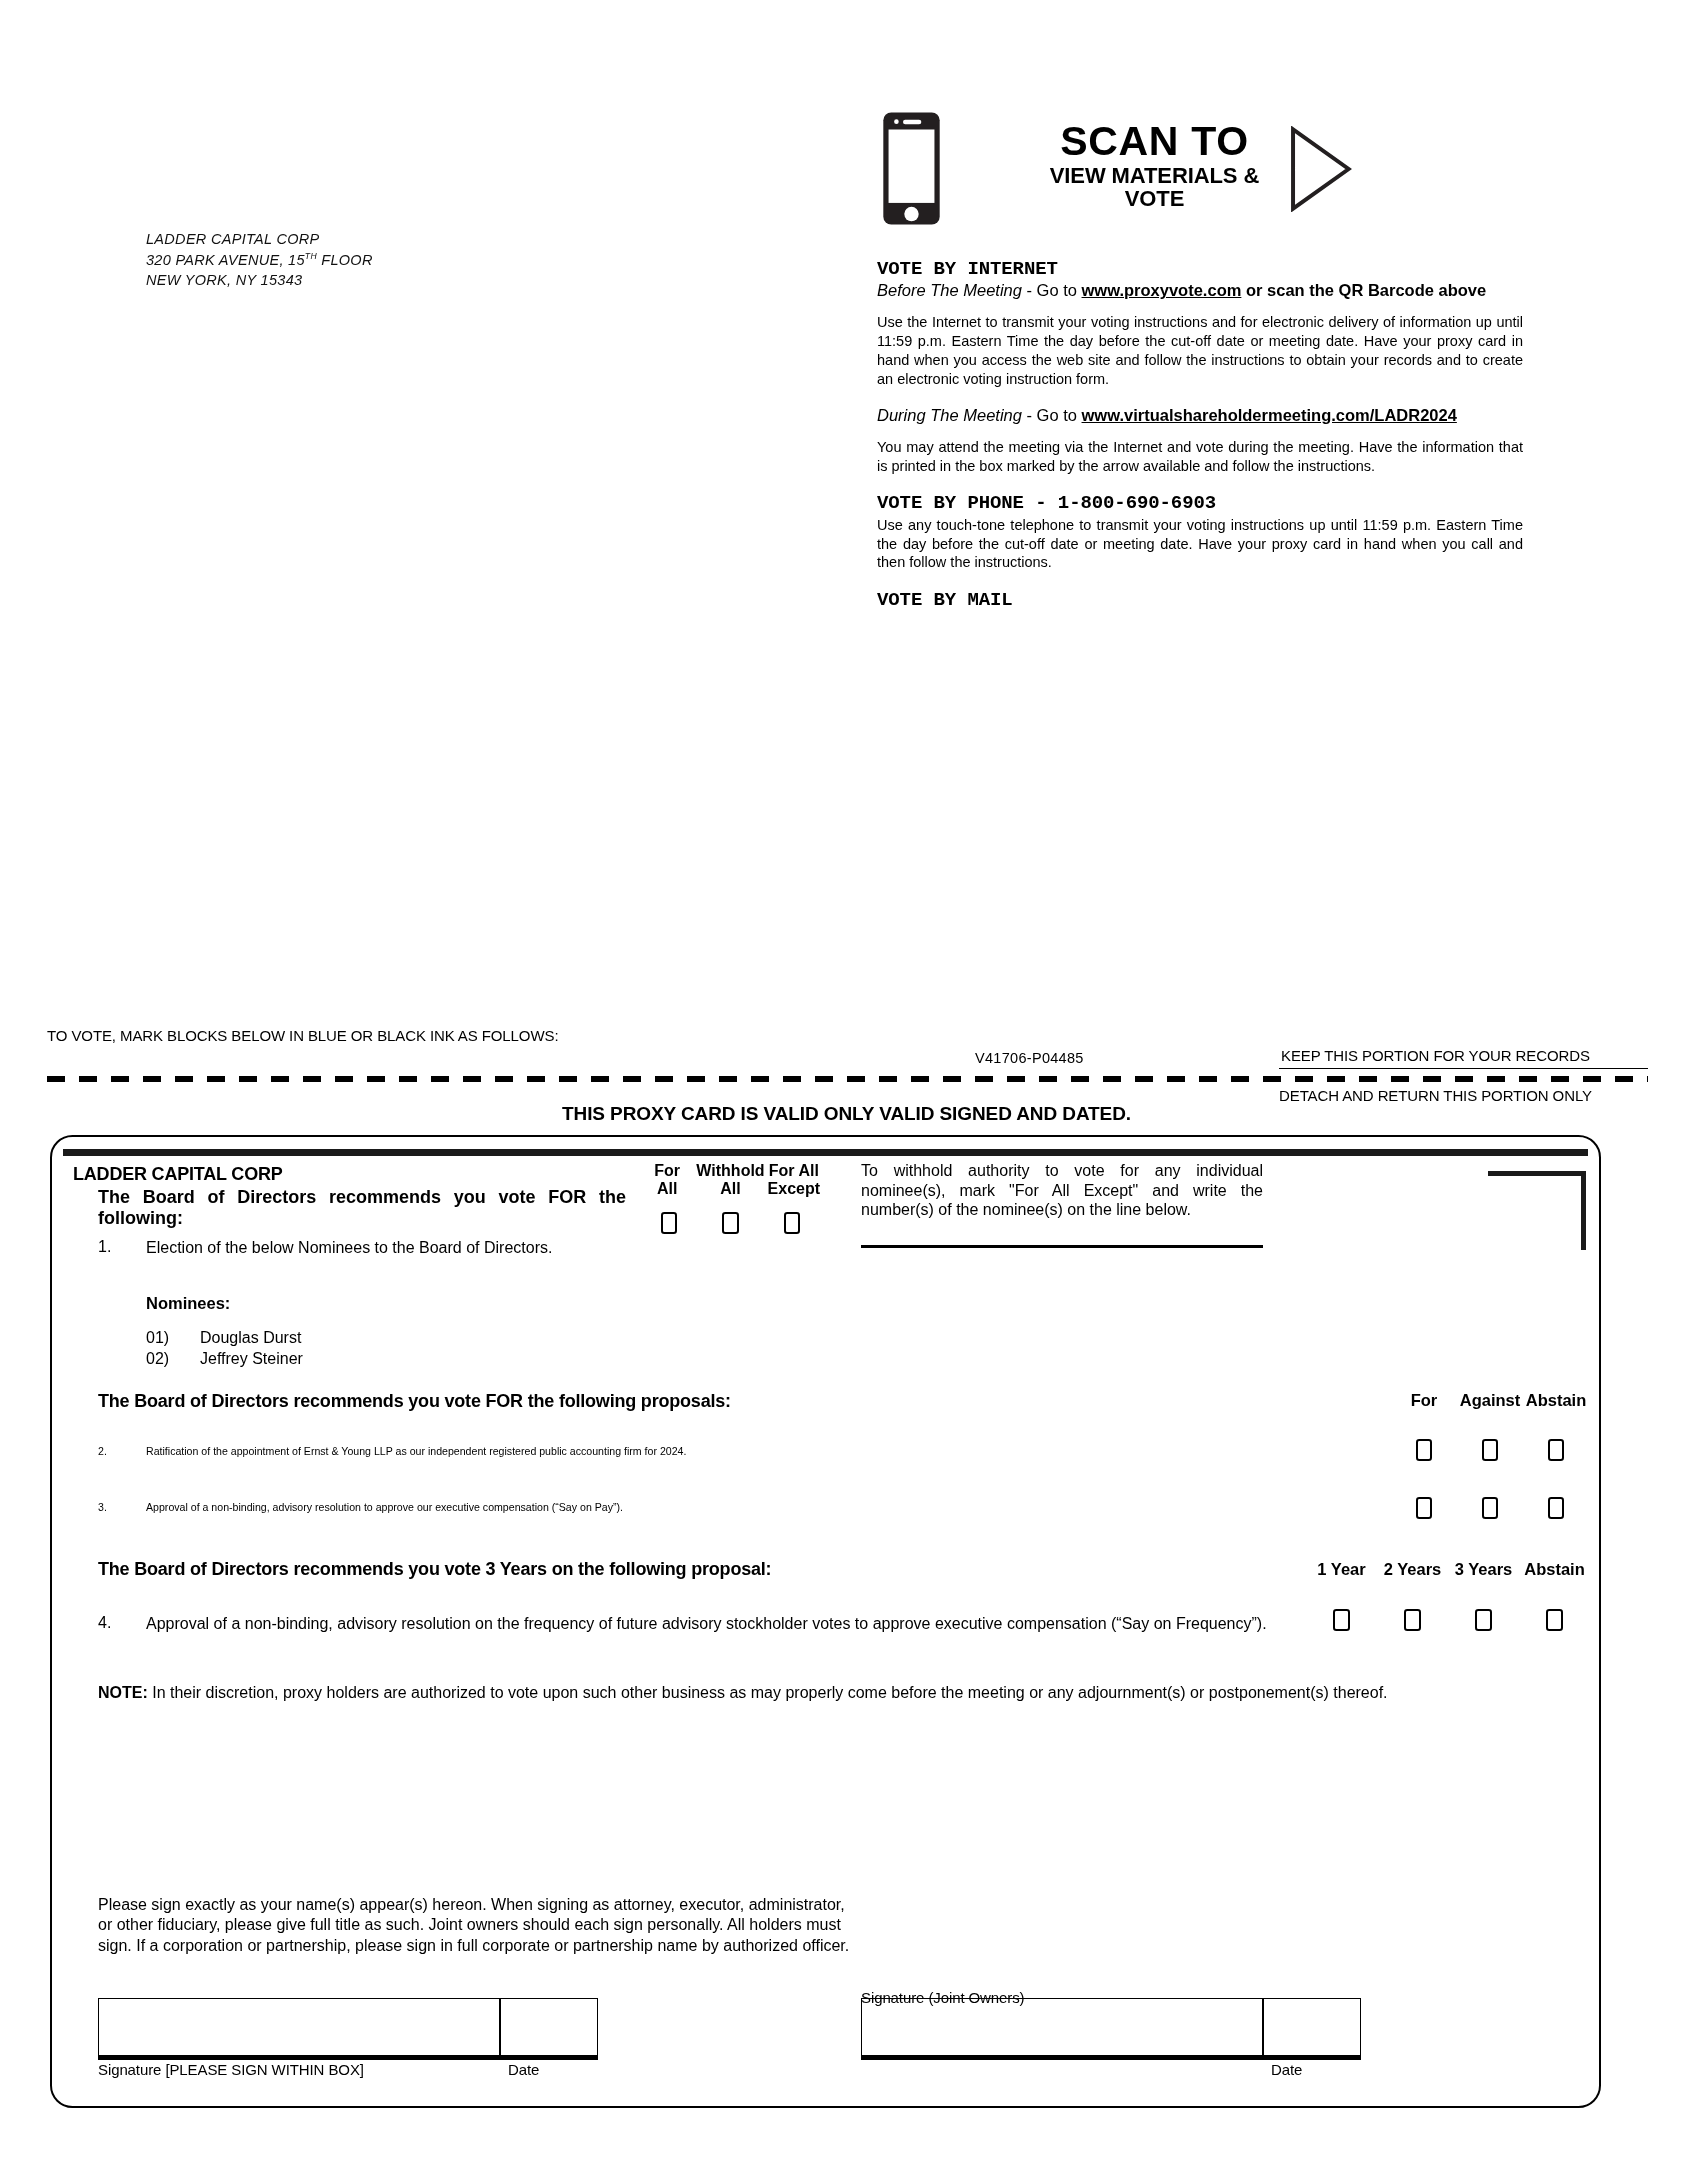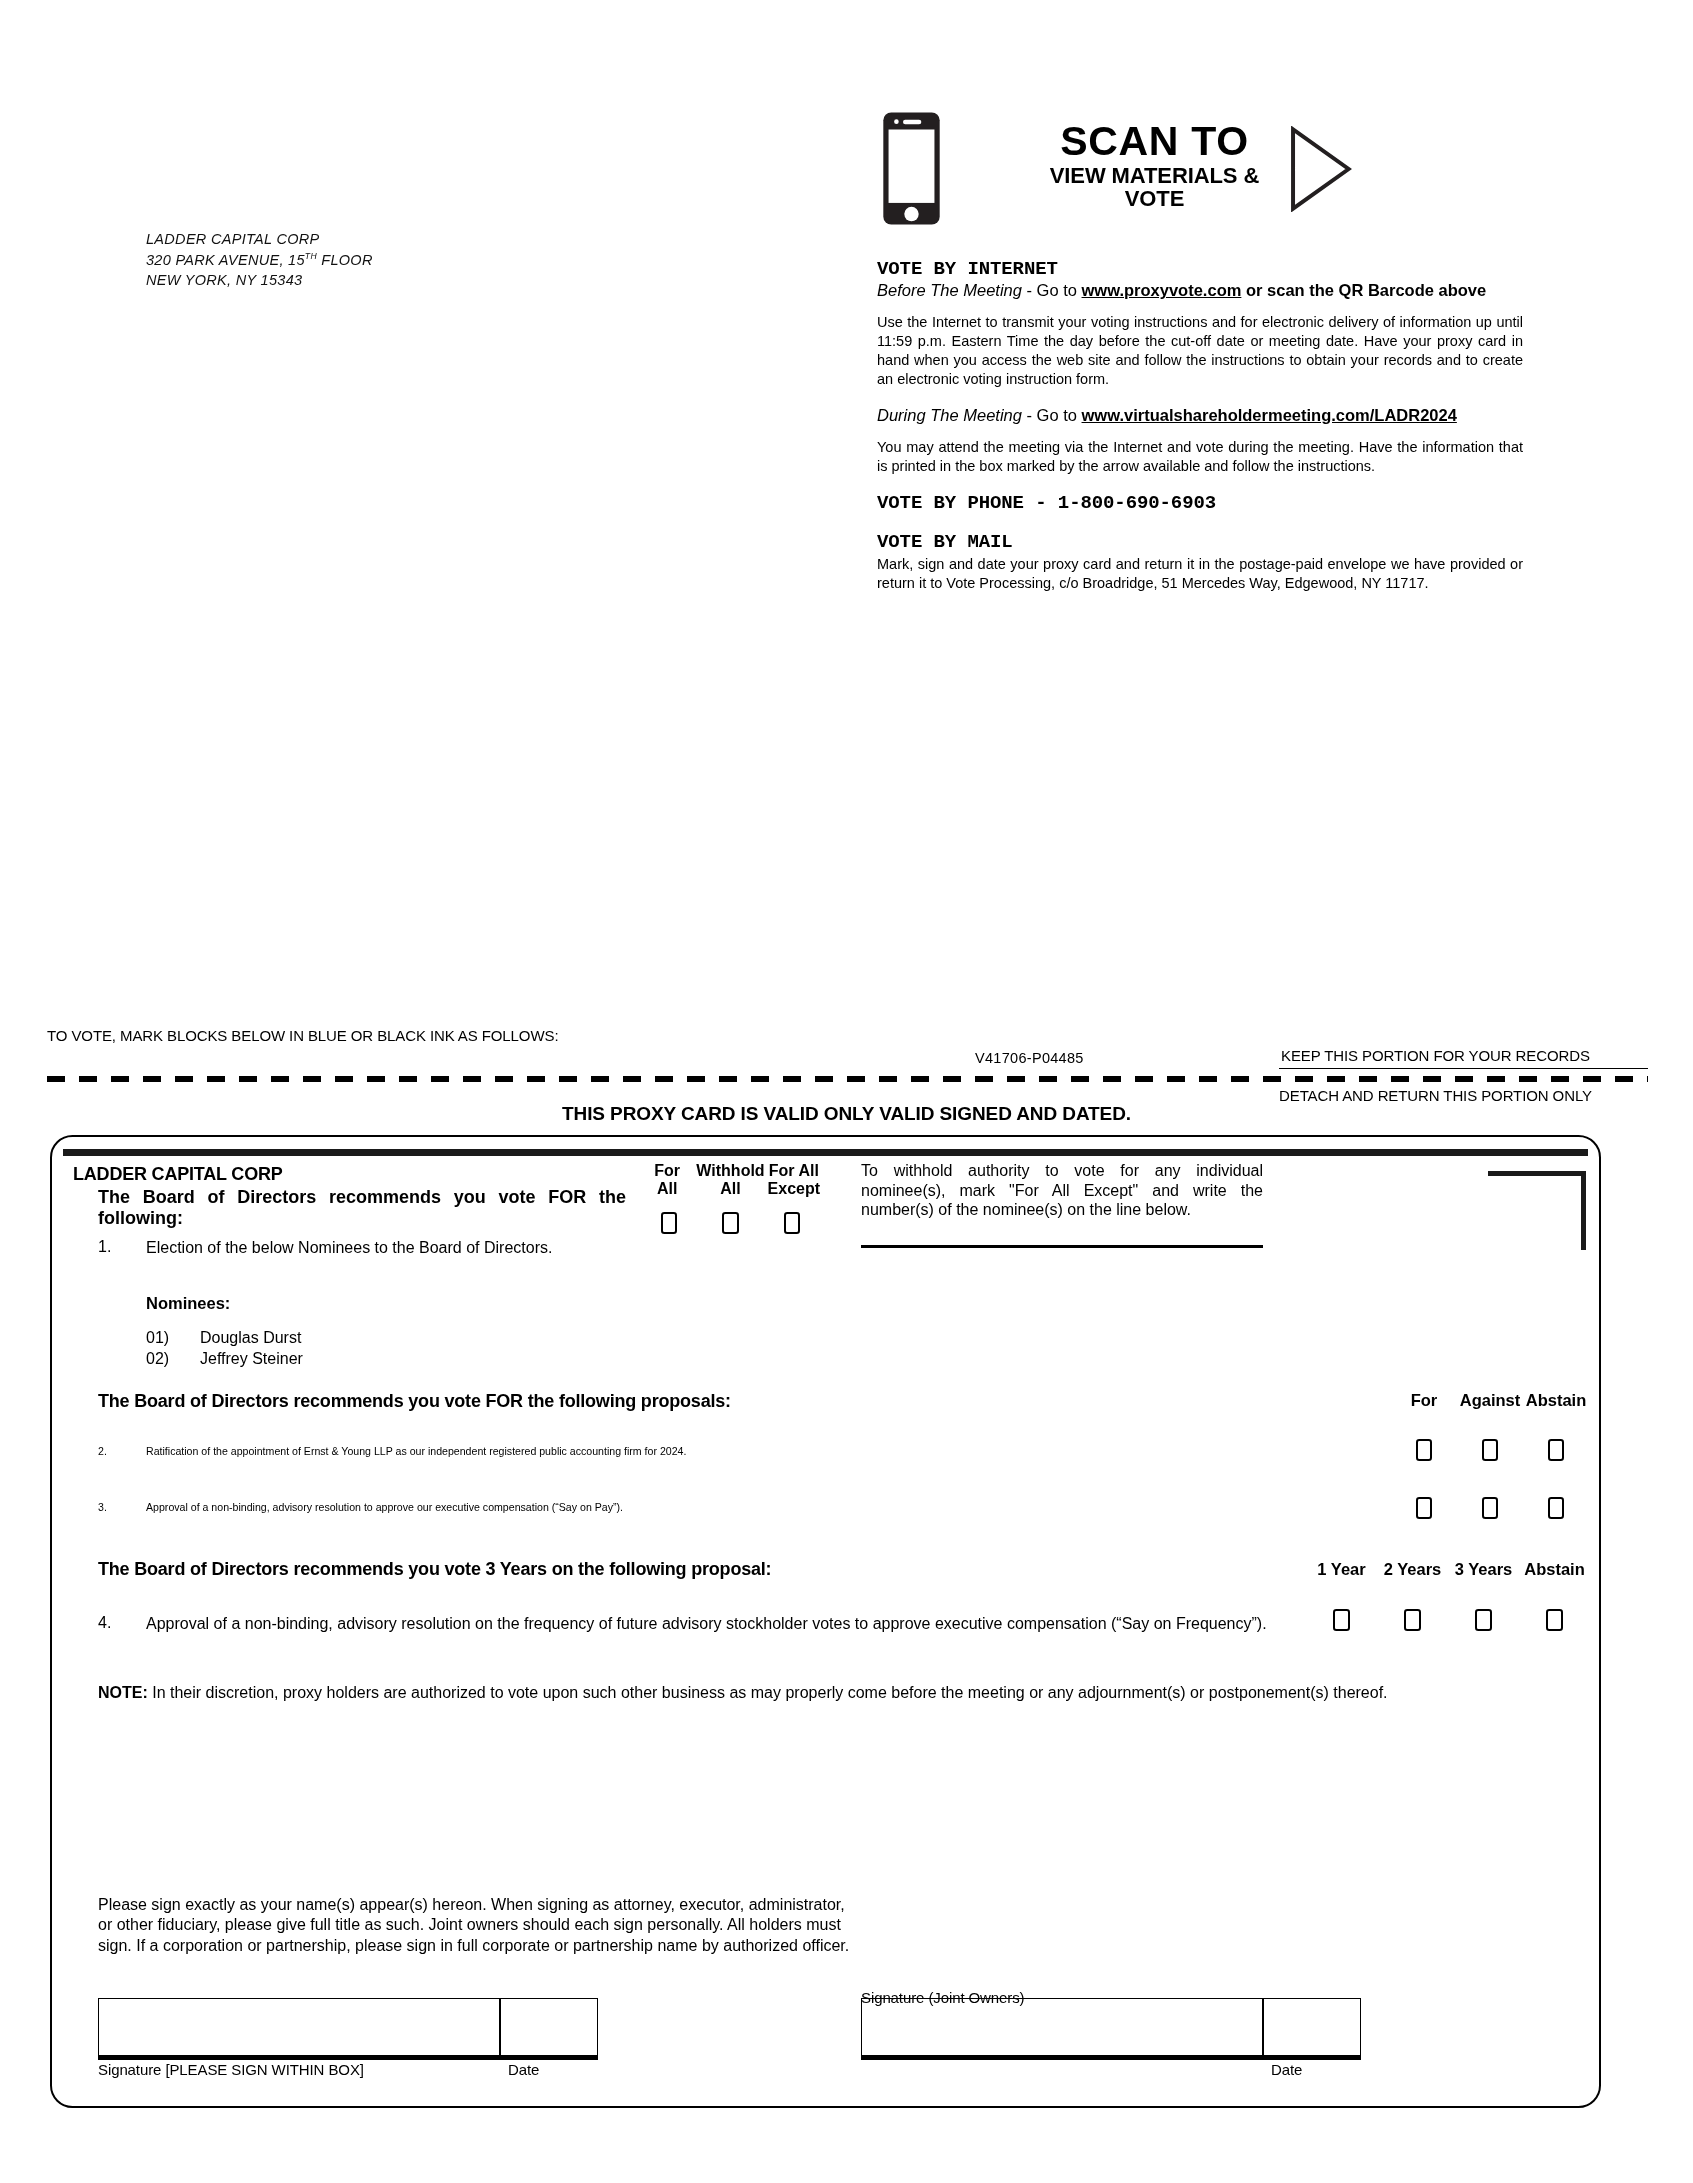--- a/index.html
+++ b/index.html
@@ -185,23 +185,23 @@
 <div class="abs" id="vote-instructions">
 
   <p class="vi-head">VOTE BY INTERNET</p>
   <p class="vi-sub"><i>Before The Meeting</i><span> - Go to </span><u>www.proxyvote.com</u><b> or scan the QR Barcode above</b></p>
   <p class="vi-body">Use the Internet to transmit your voting instructions and for electronic delivery of information up until 11:59 p.m. Eastern Time the day before the cut-off date or meeting date. Have your proxy card in hand when you access the web site and follow the instructions to obtain your records and to create an electronic voting instruction form.</p>
 
   <p class="vi-sub vi-gap"><i>During The Meeting</i><span> - Go to </span><u>www.virtualshareholdermeeting.com/LADR2024</u></p>
   <p class="vi-body">You may attend the meeting via the Internet and vote during the meeting. Have the information that is printed in the box marked by the arrow available and follow the instructions.</p>
 
   <p class="vi-head vi-gap">VOTE BY PHONE - 1-800-690-6903</p>
+  <p class="vi-body tight">Use any touch-tone telephone to transmit your voting instructions up until 11:59 p.m. Eastern Time the day before the cut-off date or meeting date. Have your proxy card in hand when you call and then follow the instructions.</p>
 
   <p class="vi-head vi-gap">VOTE BY MAIL</p>
-  <p class="vi-body tight">Mark, sign and date your proxy card and return it in the postage-paid envelope we have provided or return it to Vote Processing, c/o Broadridge, 51 Mercedes Way, Edgewood, NY 11717.</p>
 </div>
 
 <div class="abs" id="mark-blocks-note">TO VOTE, MARK BLOCKS BELOW IN BLUE OR BLACK INK AS FOLLOWS:</div>
 <div class="abs" id="control-number">V41706-P04485</div>
 <div class="abs" id="keep-portion">KEEP THIS PORTION FOR YOUR RECORDS</div>
 <div class="abs" id="keep-portion-rule"></div>
 <div class="abs" id="tear-line"></div>
 <div class="abs" id="detach-portion">DETACH AND RETURN THIS PORTION ONLY</div>
 <div class="abs" id="valid-when-signed">THIS PROXY CARD IS VALID ONLY VALID SIGNED AND DATED.</div>
 

